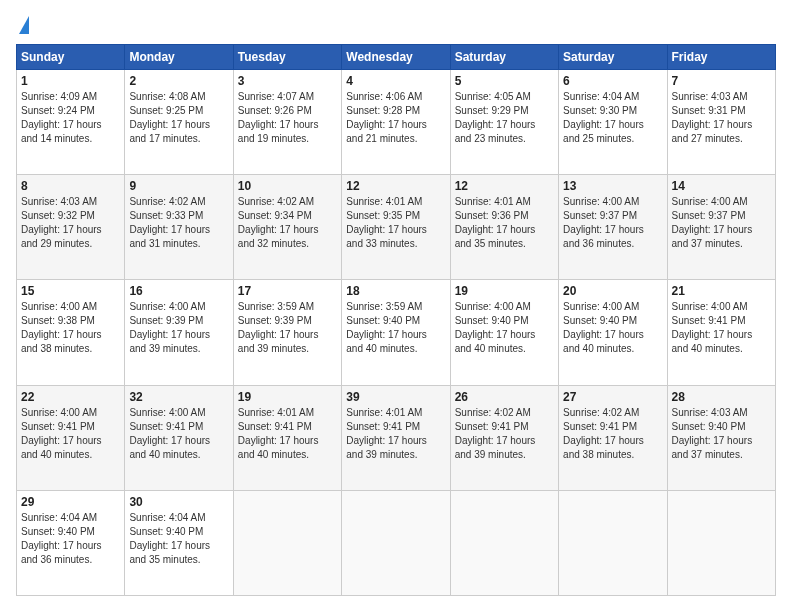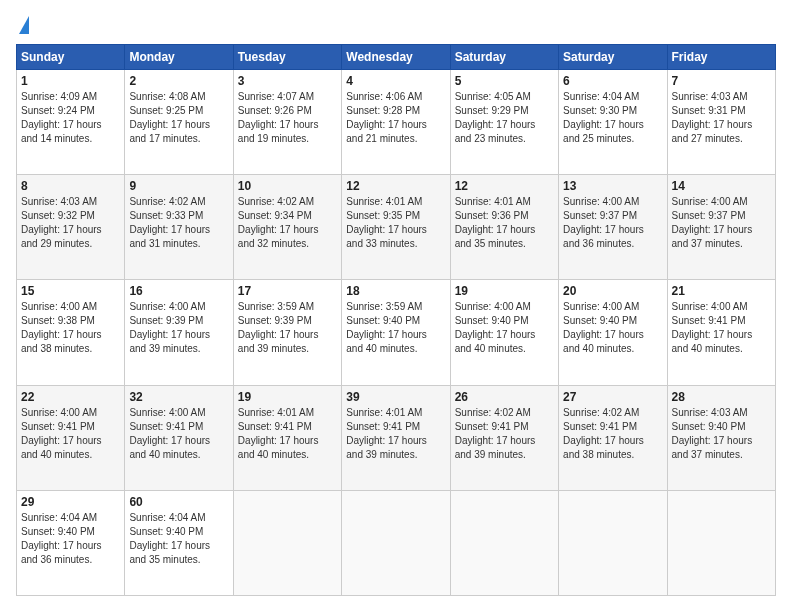--- a/index.html
+++ b/index.html
@@ -256,21 +256,21 @@
             <span class="day-num">28</span>
             <div class="day-info">Sunrise: 4:03 AM<br>Sunset: 9:40 PM<br>Daylight: 17 hours and 37 minutes.</div>
           </td>
         </tr>
         <tr>
           <td>
             <span class="day-num">29</span>
             <div class="day-info">Sunrise: 4:04 AM<br>Sunset: 9:40 PM<br>Daylight: 17 hours and 36 minutes.</div>
           </td>
           <td>
-            <span class="day-num">60</span>
+            <span class="day-num">30</span>
             <div class="day-info">Sunrise: 4:04 AM<br>Sunset: 9:40 PM<br>Daylight: 17 hours and 35 minutes.</div>
           </td>
           <td class="empty"></td>
           <td class="empty"></td>
           <td class="empty"></td>
           <td class="empty"></td>
           <td class="empty"></td>
         </tr>
       </tbody>
   </table>

